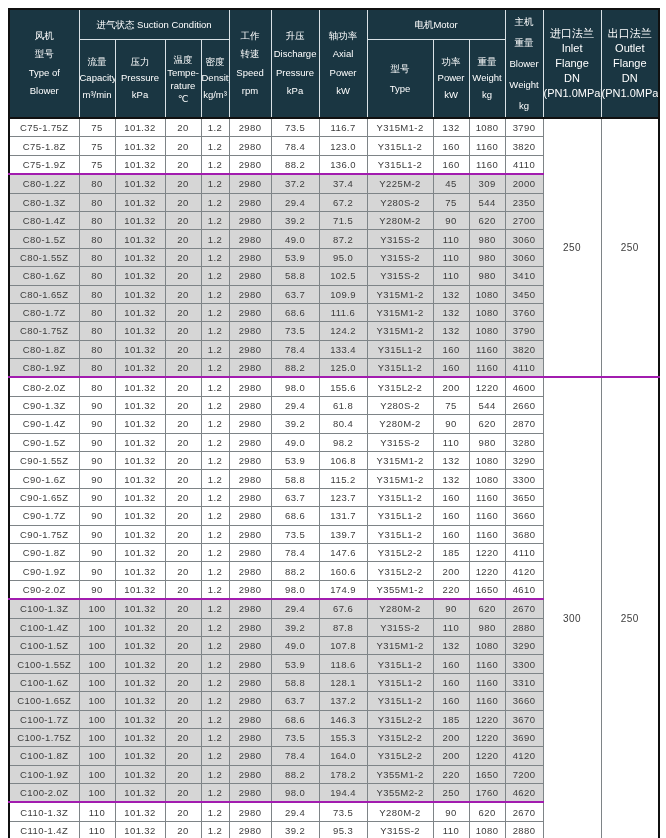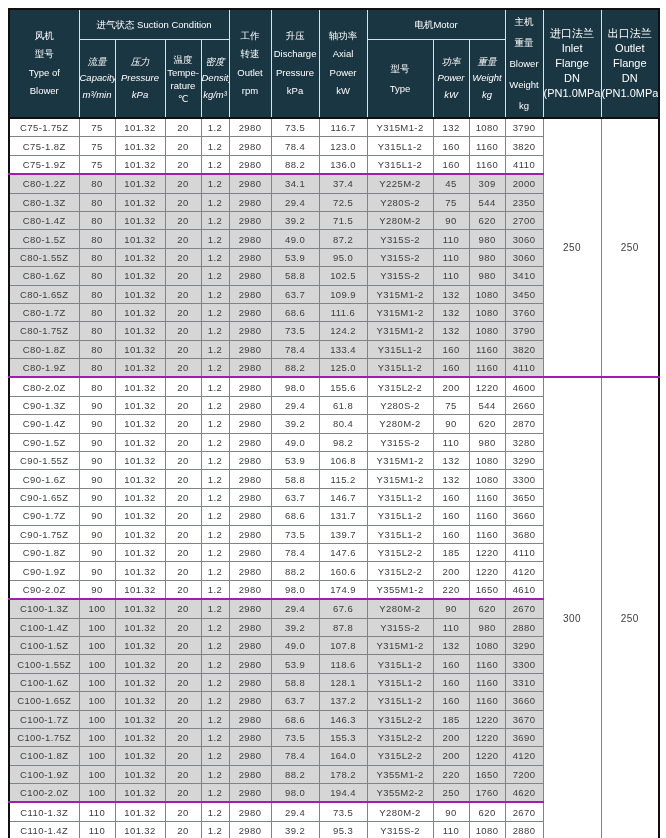--- a/index.html
+++ b/index.html
@@ -30,21 +30,21 @@
     padding: 1px 0;
     text-align: center;
     vertical-align: middle;
     white-space: pre-line;
     overflow: hidden;
   }
   thead { border-bottom: 2px solid #101010; }
   tr.h-top th.single-line { height: 21px; line-height: 12px; }
   tr.h-sub th { height: 59px; }
   .lh19 { line-height: 18.5px; }
-  .lh17 { line-height: 16.5px; font-style: italic; }
+  .lh17 { line-height: 16.5px; }
   .lh14 { line-height: 13px; }
   .lh15 { line-height: 21px; }
   .lh22 { line-height: 20px; }
   th.flange-h { font-size: 11px; line-height: 15px; }
 
   
   tbody td {
     border: 1px solid #7e8487;
     font-size: 9.5px;
     color: #3c3c3c;
@@ -87,21 +87,21 @@
     </colgroup>
     <thead>
       <tr class="h-top">
         <th rowspan="2" class="lh19">风机
 型号
 Type of
 Blower</th>
         <th colspan="4" class="single-line">进气状态  Suction Condition</th>
         <th rowspan="2" class="lh19">工作
 转速
-Outlet
+Speed
 rpm</th>
         <th rowspan="2" class="lh19">升压
 Discharge
 Pressure
 kPa</th>
         <th rowspan="2" class="lh19">轴功率
 Axial
 Power
 kW</th>
         <th colspan="3" class="single-line">电机Motor</th>
@@ -190,36 +190,36 @@
           <td>1160</td>
           <td>4110</td>
         </tr>
         <tr class="shaded group-start">
           <td>C80-1.2Z</td>
           <td>80</td>
           <td>101.32</td>
           <td>20</td>
           <td>1.2</td>
           <td>2980</td>
-          <td>34.1</td>
+          <td>37.2</td>
           <td>37.4</td>
           <td>Y225M-2</td>
           <td>45</td>
           <td>309</td>
           <td>2000</td>
         </tr>
         <tr class="shaded">
           <td>C80-1.3Z</td>
           <td>80</td>
           <td>101.32</td>
           <td>20</td>
           <td>1.2</td>
           <td>2980</td>
           <td>29.4</td>
-          <td>72.5</td>
+          <td>67.2</td>
           <td>Y280S-2</td>
           <td>75</td>
           <td>544</td>
           <td>2350</td>
         </tr>
         <tr class="shaded">
           <td>C80-1.4Z</td>
           <td>80</td>
           <td>101.32</td>
           <td>20</td>
@@ -431,21 +431,21 @@
           <td>3300</td>
         </tr>
         <tr>
           <td>C90-1.65Z</td>
           <td>90</td>
           <td>101.32</td>
           <td>20</td>
           <td>1.2</td>
           <td>2980</td>
           <td>63.7</td>
-          <td>146.7</td>
+          <td>123.7</td>
           <td>Y315L1-2</td>
           <td>160</td>
           <td>1160</td>
           <td>3650</td>
         </tr>
         <tr>
           <td>C90-1.7Z</td>
           <td>90</td>
           <td>101.32</td>
           <td>20</td>

